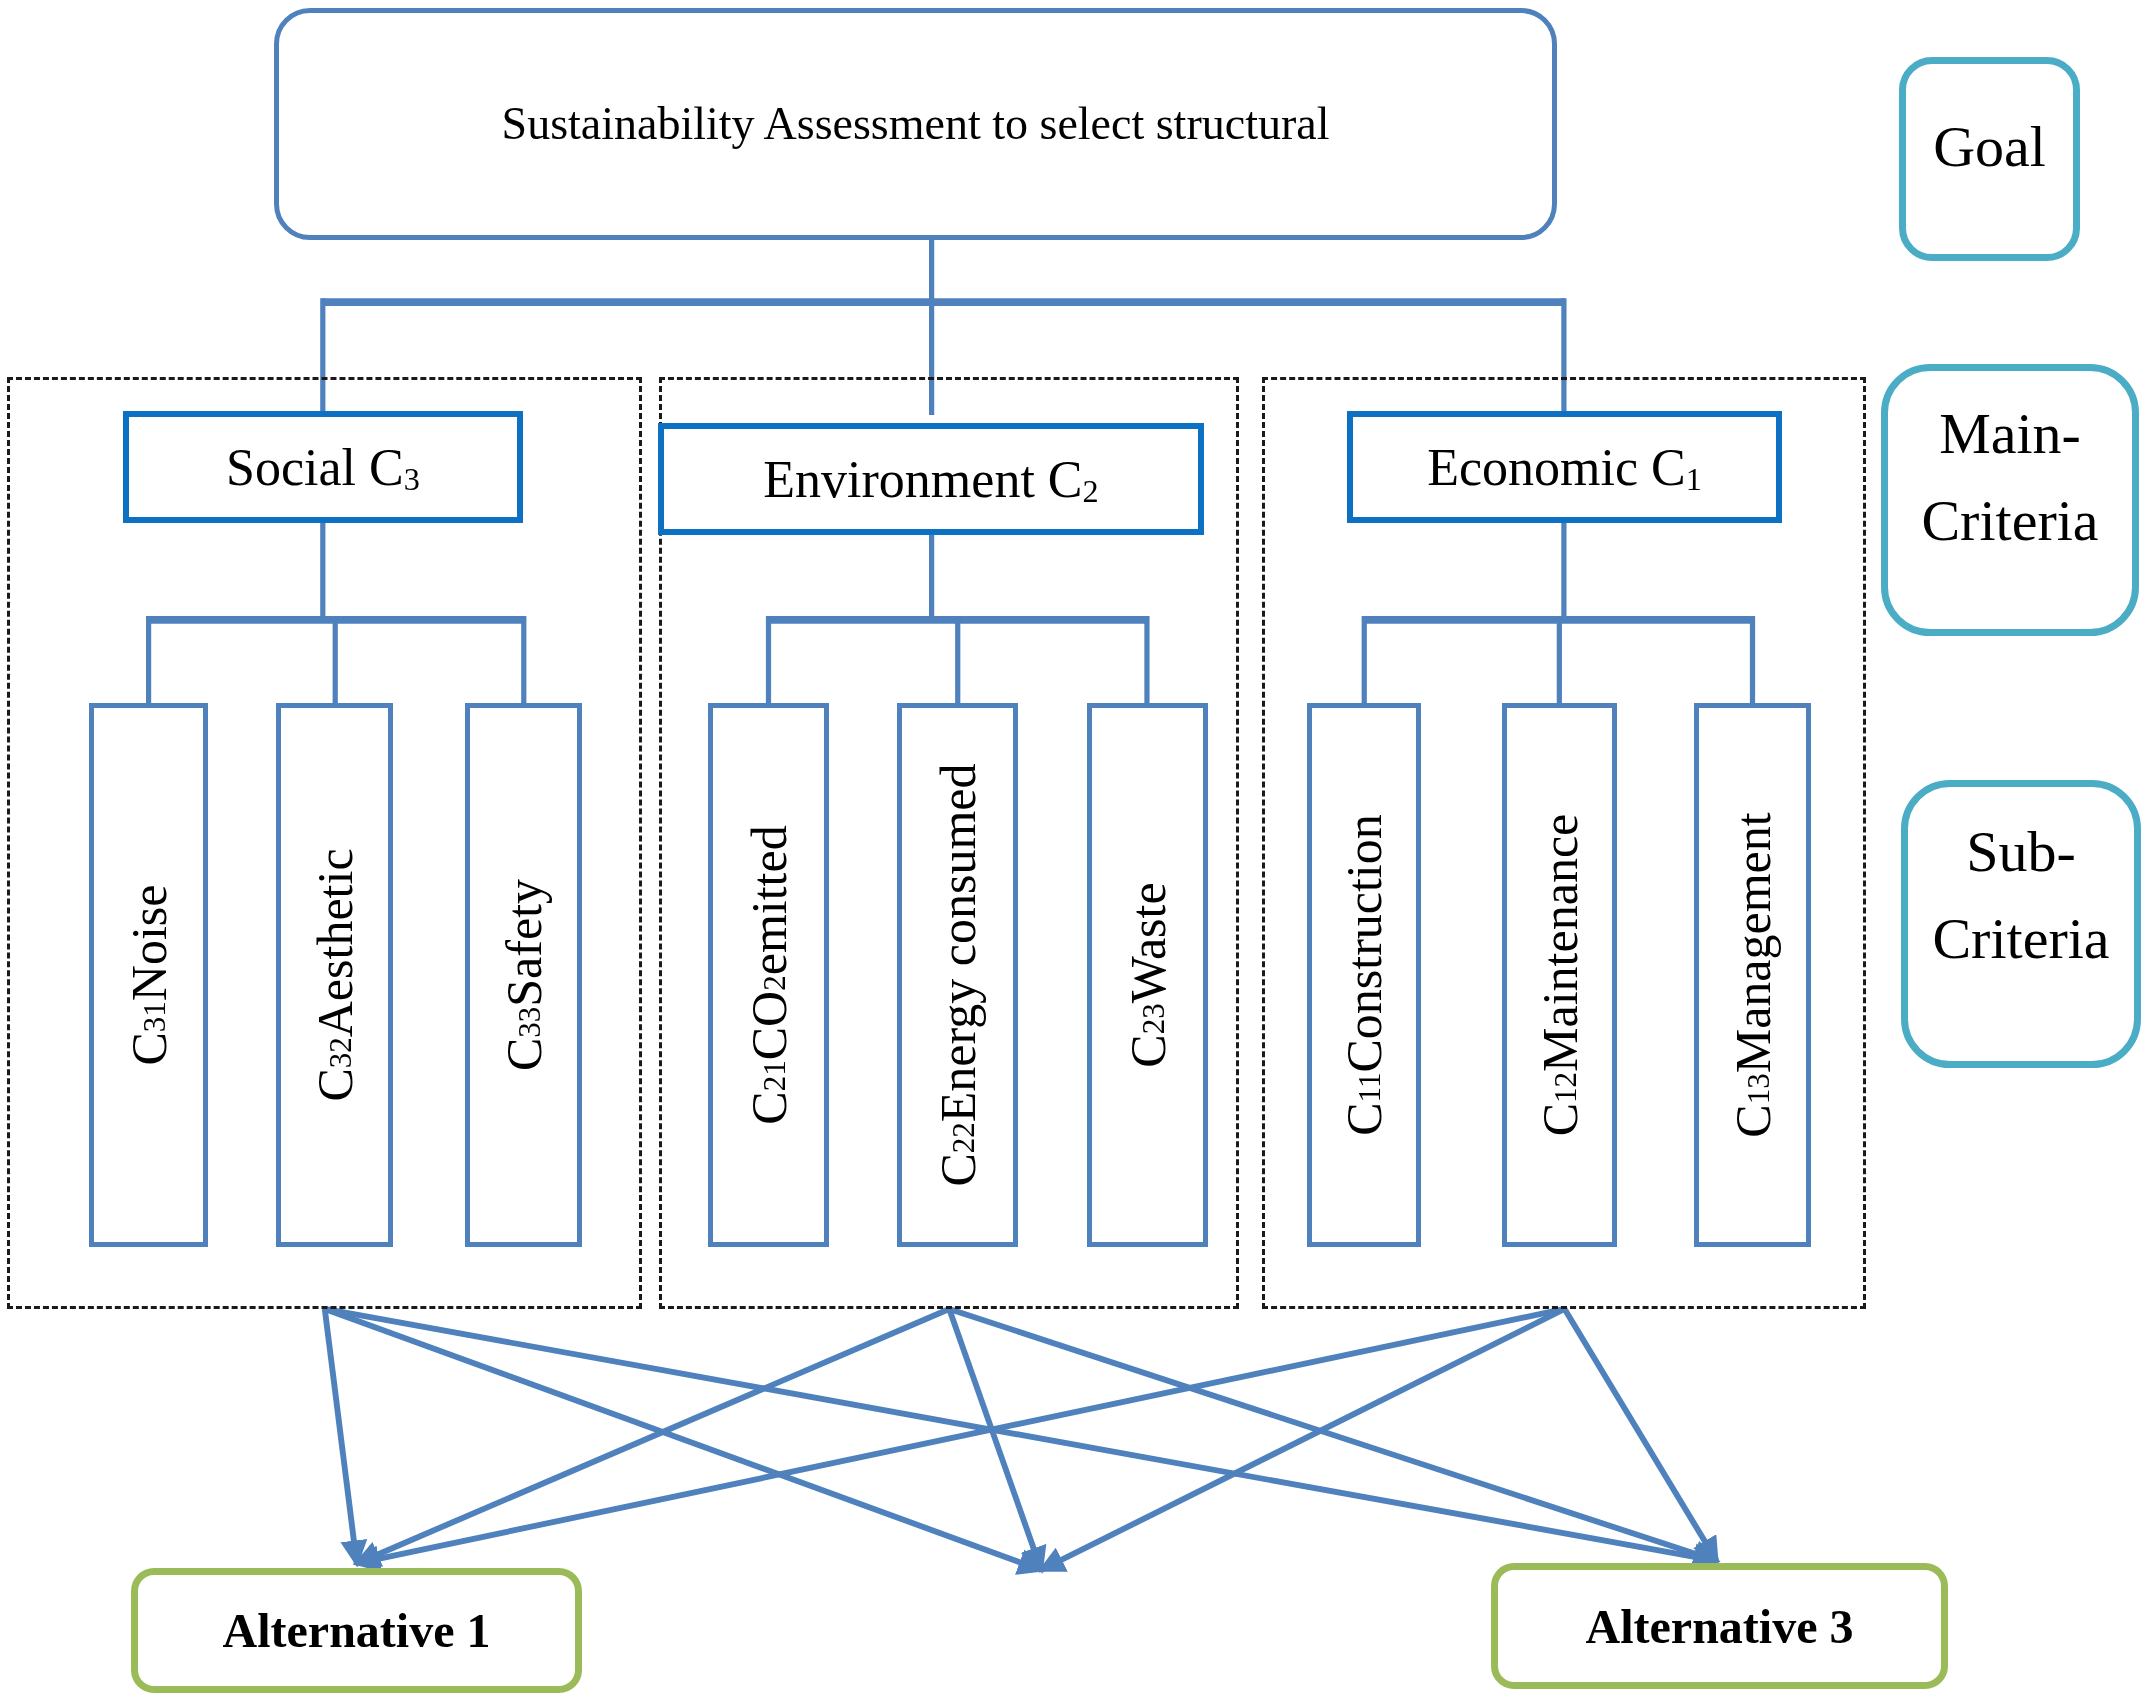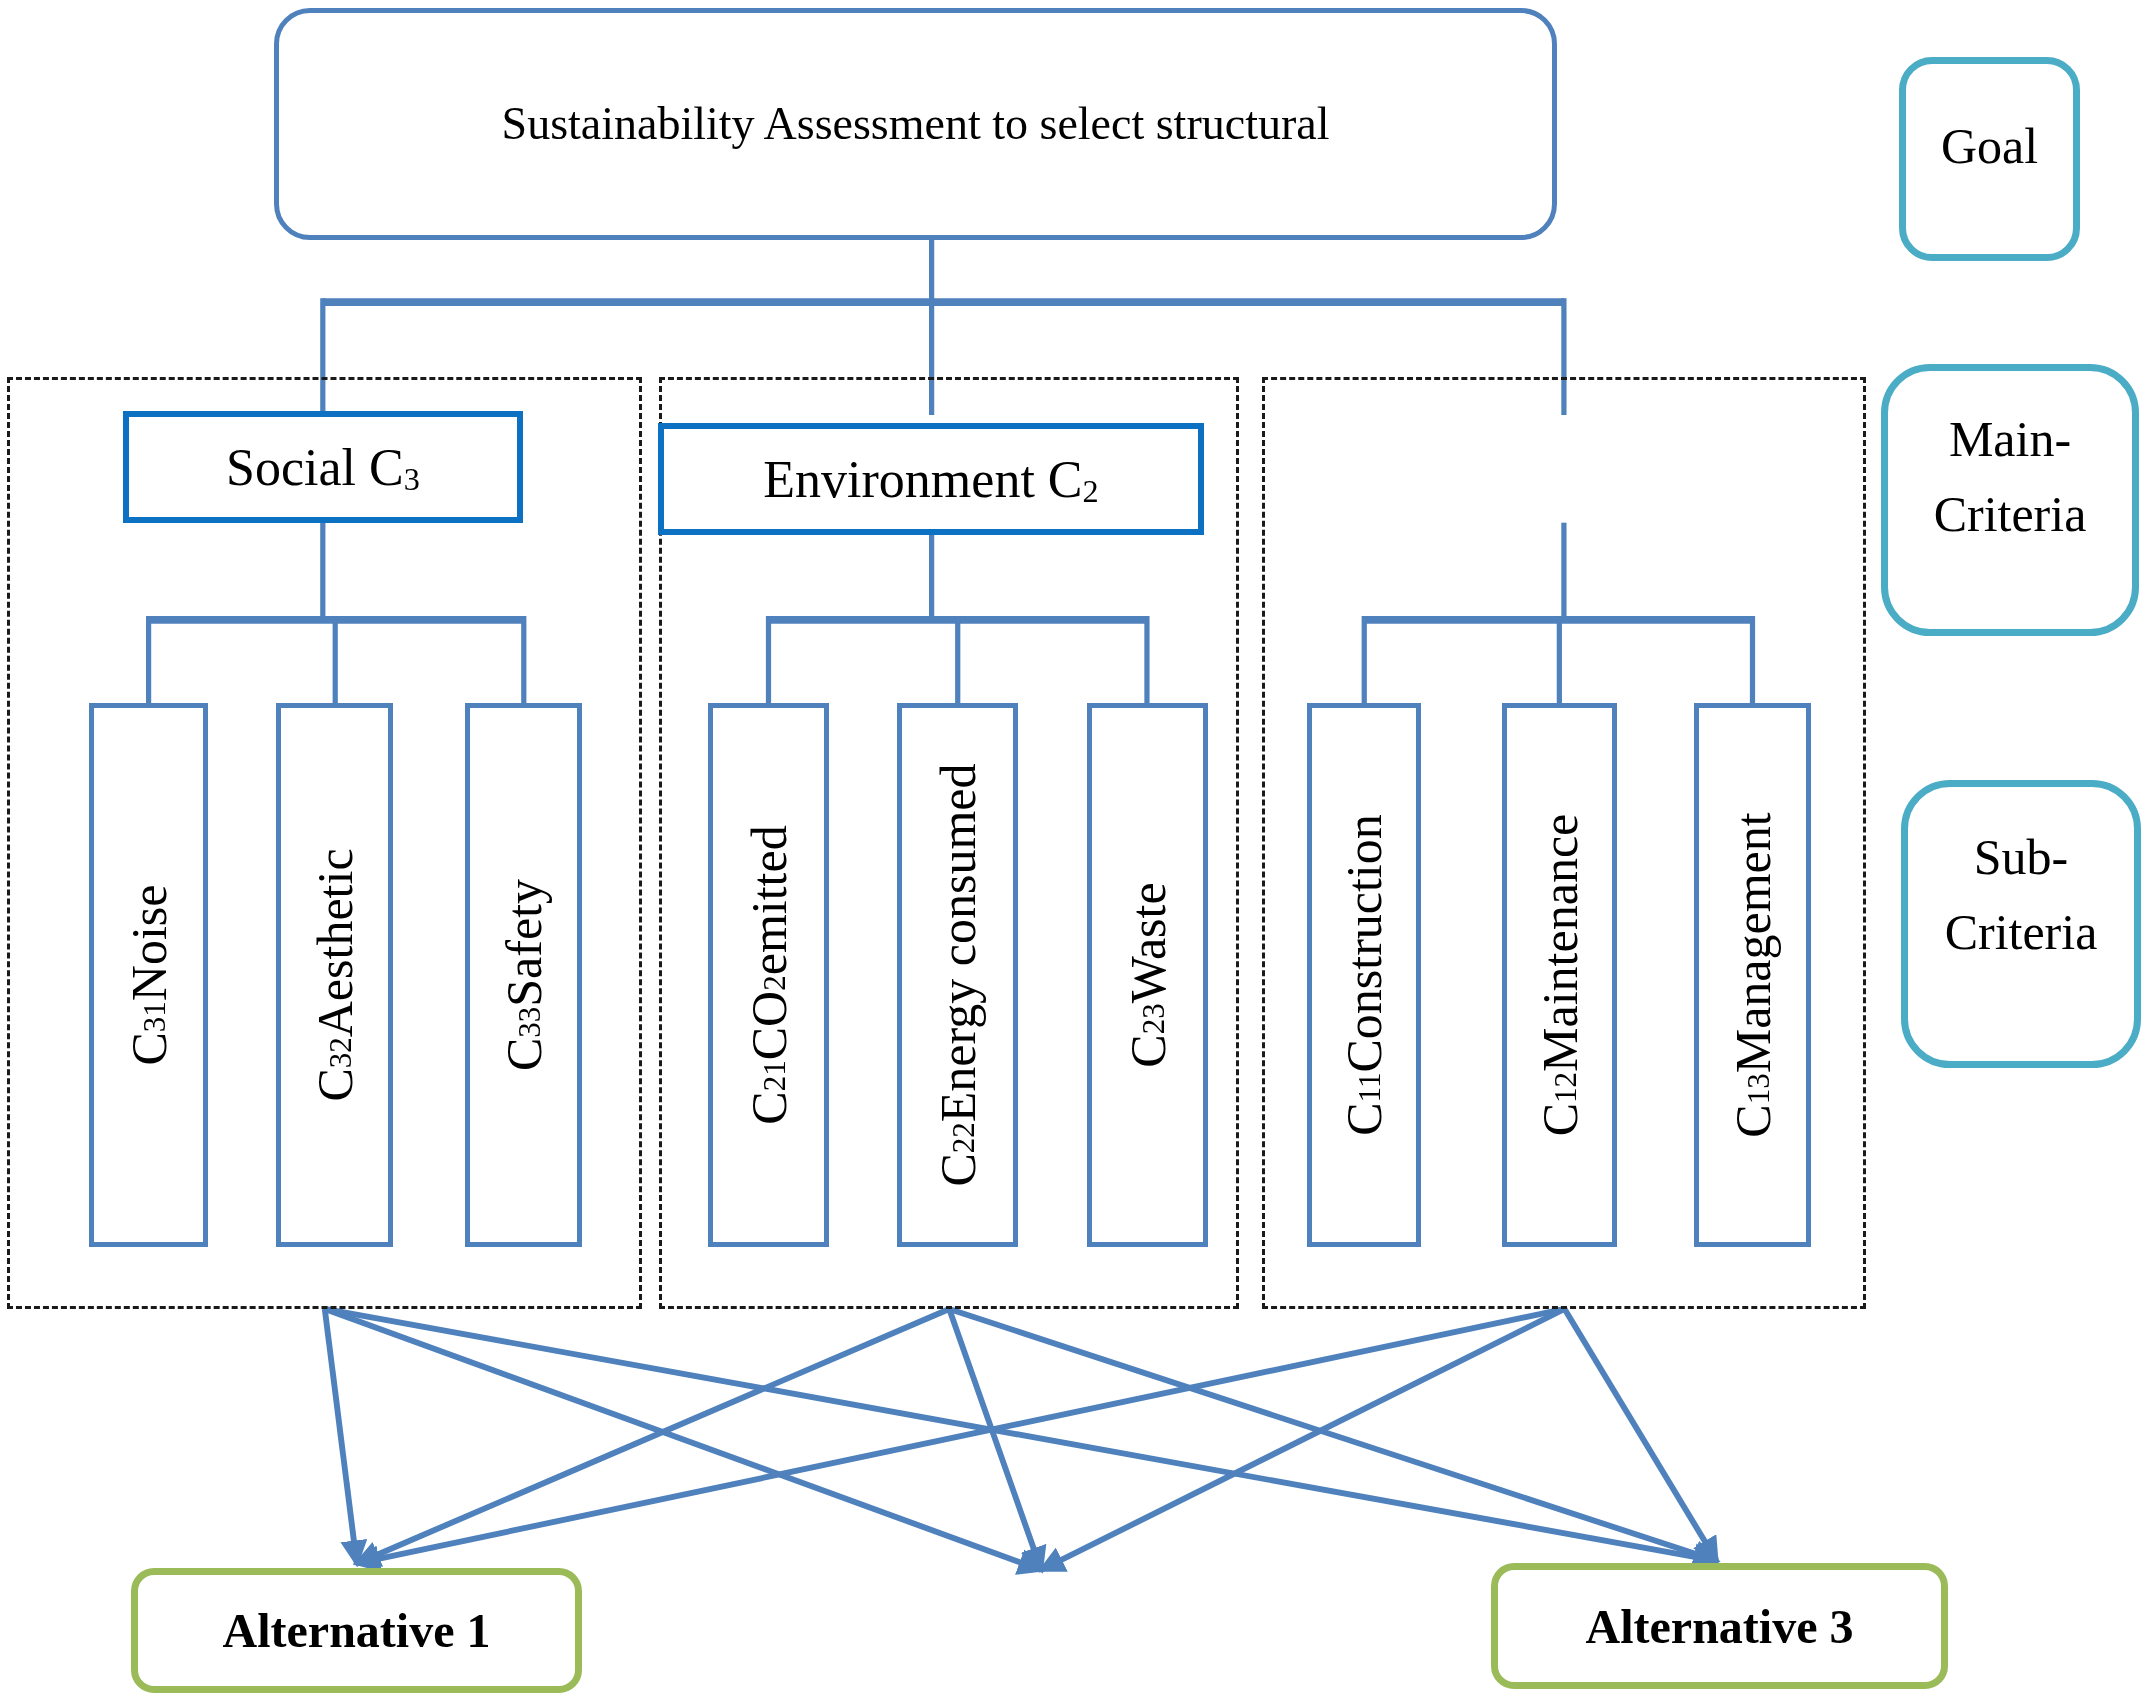--- a/index.html
+++ b/index.html
@@ -5,21 +5,21 @@
   html,body{margin:0;padding:0;background:#fff;}
   body{width:2151px;height:1707px;position:relative;overflow:hidden;
        font-family:"Liberation Serif","DejaVu Serif",serif;color:#000;}
   .canvas{position:absolute;left:0;top:0;width:2151px;height:1707px;}
   svg.connectors{position:absolute;left:0;top:0;z-index:0;}
   .box{position:absolute;background:#fff;box-sizing:border-box;display:flex;
        align-items:center;justify-content:center;text-align:center;}
   .title-box{left:274px;top:7.8px;width:1283px;height:232px;z-index:2;
        border:5.9px solid #4f81bd;border-radius:36px;font-size:46px;line-height:1.55;}
   .legend{border:7.8px solid #4bacc6;border-radius:49px;z-index:2;
-       font-size:50px;line-height:1.5;flex-direction:column;}
+       font-size:58px;line-height:1.5;flex-direction:column;}
   .legend-goal{left:1899px;top:57px;width:181px;height:204px;border-width:7.2px;
        border-radius:33px;padding-bottom:26px;}
   .legend-main{left:1881px;top:364px;width:258px;height:272px;padding-bottom:46px;}
   .legend-sub{left:1901px;top:780px;width:240px;height:288px;padding-bottom:59px;}
   .dashed{position:absolute;border:3.3px dashed #1a1a1a;box-sizing:border-box;z-index:1;background:transparent;}
   .dash-social{left:6.5px;top:377px;width:635px;height:932px;}
   .dash-environment{left:659px;top:377px;width:580px;height:932px;}
   .dash-economic{left:1262px;top:377px;width:604px;height:932px;}
   .crit{border:6.5px solid #0c71c3;z-index:2;font-size:52px;}
   .crit-social{left:123px;top:411px;width:400px;height:112px;}
@@ -117,20 +117,23 @@
   <div class="dashed dash-social"></div>
   <div class="dashed dash-environment"></div>
   <div class="dashed dash-economic"></div>
 
   <div class="box crit crit-social">
     <span>Social C<sub>3</sub></span>
   </div>
   <div class="box crit crit-environment">
     <span>Environment C<sub>2</sub></span>
   </div>
+  <div class="box crit crit-economic">
+    <span>Economic C<sub>1</sub></span>
+  </div>
 
   <div class="subbox sb1">
     <div class="vlabel">C<sub>31</sub> Noise</div>
   </div>
   <div class="subbox sb2">
     <div class="vlabel">C<sub>32</sub> Aesthetic</div>
   </div>
   <div class="subbox sb3">
     <div class="vlabel">C<sub>33</sub> Safety</div>
   </div>

